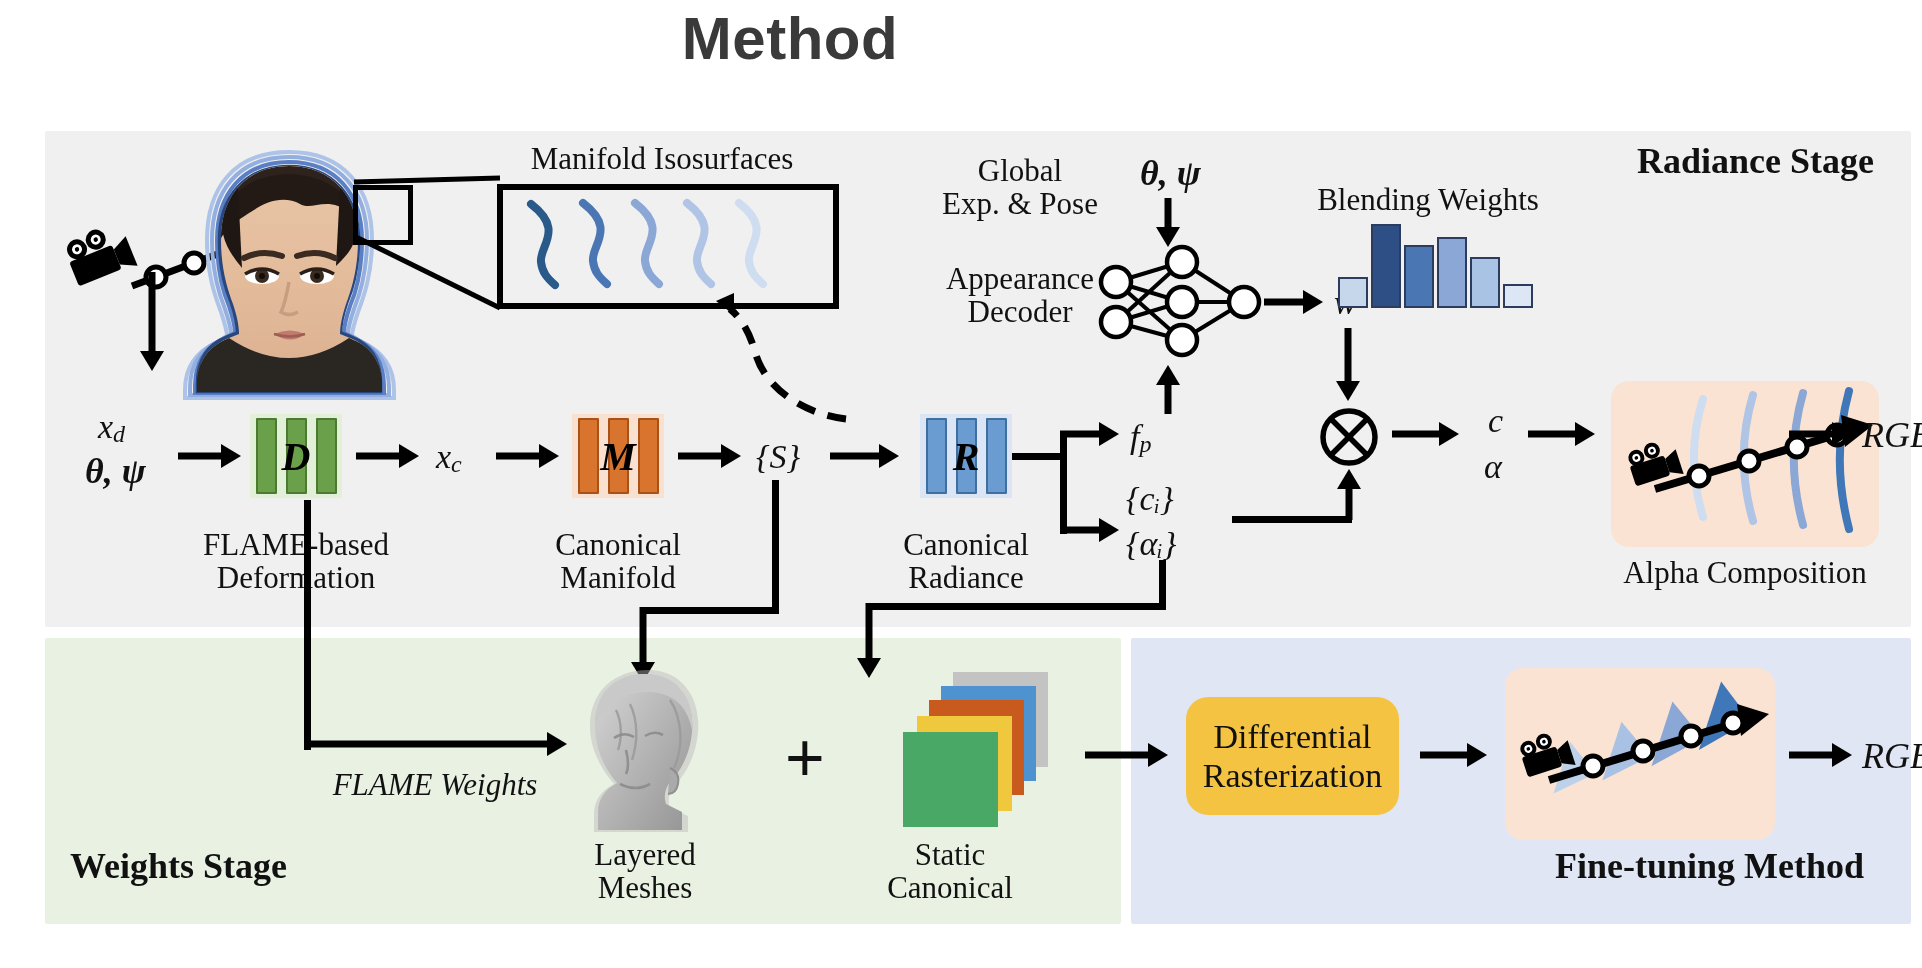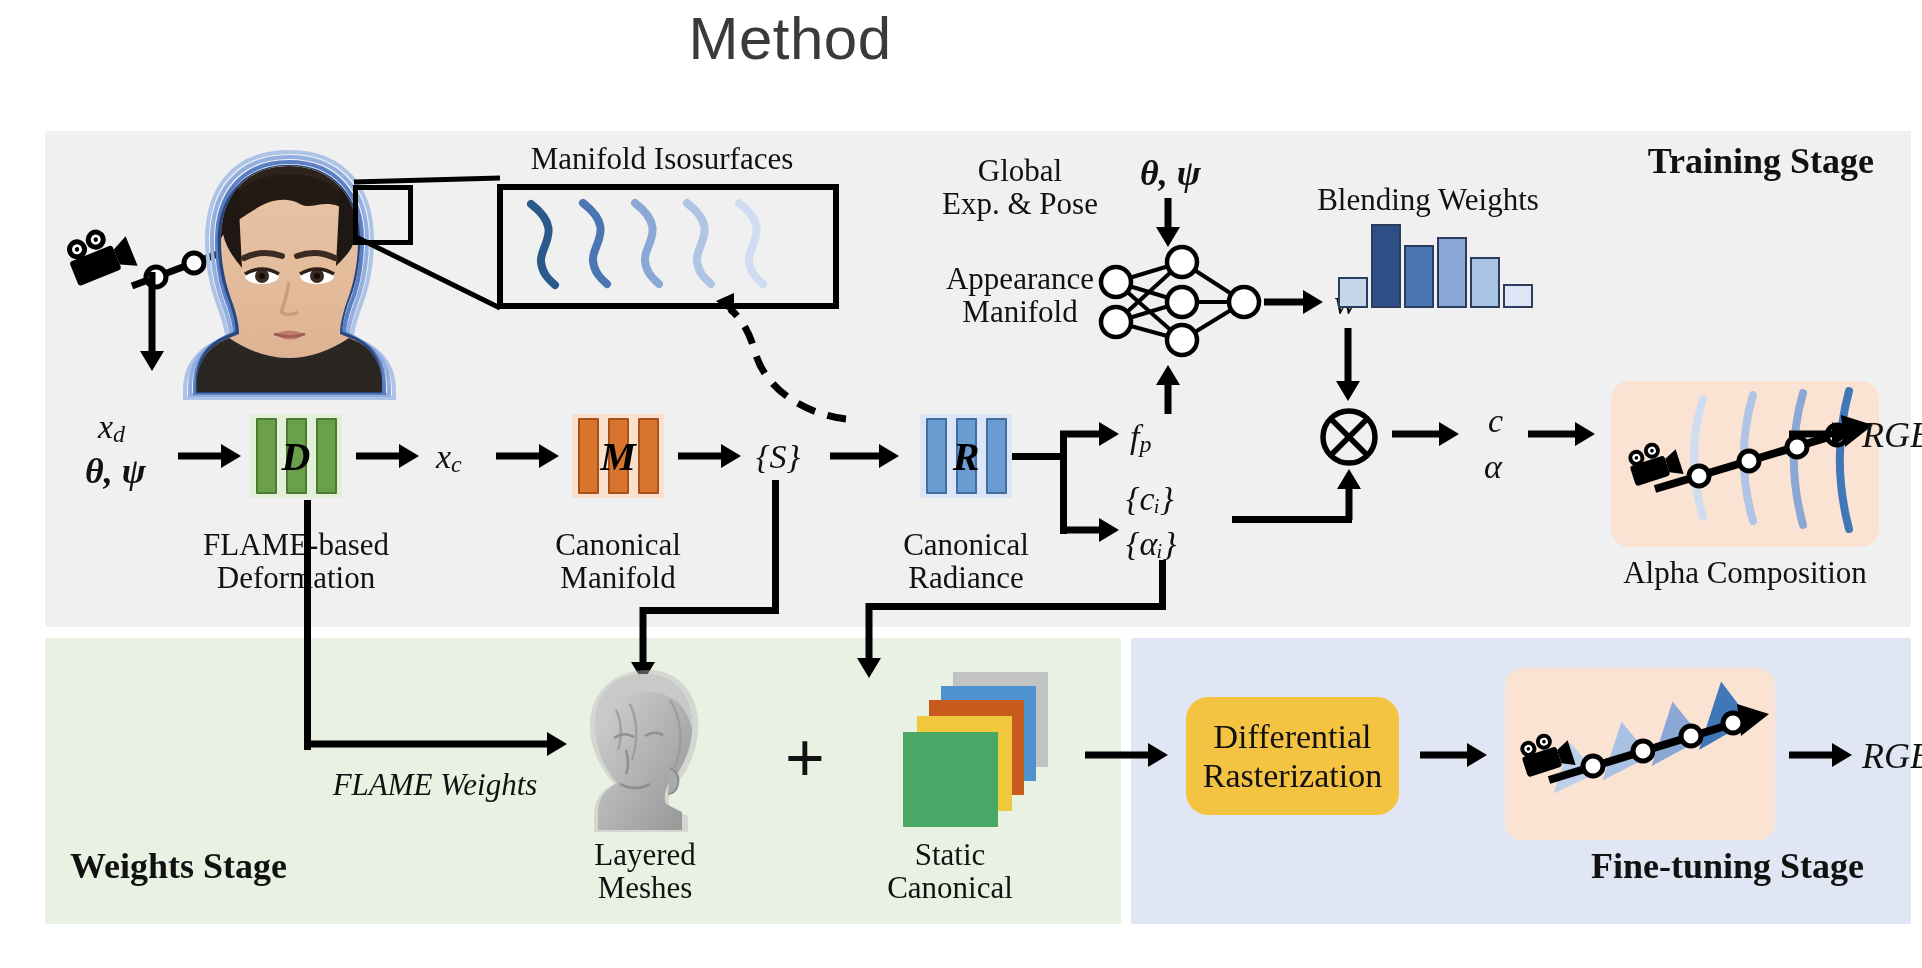--- a/index.html
+++ b/index.html
@@ -4,21 +4,21 @@
 <style>
   html,body{margin:0;padding:0;background:#fff;}
   body{width:1922px;height:968px;position:relative;overflow:hidden;
        font-family:"Liberation Serif",serif;color:#111;}
   .abs{position:absolute;}
   .nosel{user-select:none;}
 
   
   #page-title{
     position:absolute;left:0;top:4px;width:1580px;text-align:center;
-    font-family:"Liberation Sans",sans-serif;font-size:60px;font-weight:400;
+    font-family:"Liberation Sans",sans-serif;font-size:60px;font-weight:700;
     color:#3a3a3a;letter-spacing:.5px;
   }
 
   
   .panel{position:absolute;border-radius:2px;}
   #panel-training{left:45px;top:131px;width:1866px;height:496px;background:#f0f0f0;}
   #panel-baking{left:45px;top:638px;width:1076px;height:286px;background:#e9f1e3;}
   #panel-finetuning{left:1131px;top:638px;width:780px;height:286px;background:#e0e6f4;}
 
   .stage-label{position:absolute;font-weight:bold;font-size:36px;white-space:nowrap;}
@@ -76,23 +76,23 @@
 </style>
 </head>
 <body>
 
 <div id="page-title" class="nosel">Method</div>
 
 <div class="panel" id="panel-training"></div>
 <div class="panel" id="panel-baking"></div>
 <div class="panel" id="panel-finetuning"></div>
 
-<div class="stage-label nosel" id="label-training-stage">Training Stage</div>
+<div class="stage-label nosel" id="label-training-stage">Radiance Stage</div>
 <div class="stage-label nosel" id="label-baking-stage">Weights Stage</div>
-<div class="stage-label nosel" id="label-finetuning-stage">Fine-tuning Stage</div>
+<div class="stage-label nosel" id="label-finetuning-stage">Fine-tuning Method</div>
 
 <svg class="abs" style="left:62px;top:228px;" width="78" height="60" viewBox="0 0 78 60">
   <g fill="#000" transform="rotate(-22 39 30)">
     <circle cx="20" cy="13" r="10"></circle>
       <circle cx="20" cy="13" r="5" fill="#fff"></circle>
     <circle cx="20" cy="13" r="2.2"></circle>
     <circle cx="41" cy="11" r="10"></circle>
       <circle cx="41" cy="11" r="5" fill="#fff"></circle>
     <circle cx="41" cy="11" r="2.2"></circle>
     <rect x="8" y="22" width="46" height="26" rx="3"></rect>
@@ -285,21 +285,21 @@
 
 <div class="abs nosel" style="left:1130px;top:418px;">
   <span class="math" style="position:relative;">f</span><span style="font-family:'Liberation Serif',serif;font-style:italic;font-size:24px;vertical-align:sub;">p</span>
 </div>
 <div class="math nosel" style="left:1126px;top:480px;">{cᵢ}</div>
 <div class="math nosel" style="left:1126px;top:525px;">{αᵢ}</div>
 
 <div class="lbl nosel" style="left:900px;top:154px;width:240px;">Global
 Exp. &amp; Pose</div>
 <div class="lbl nosel" style="left:900px;top:262px;width:240px;">Appearance
-Manifold</div>
+Decoder</div>
 
 <div class="abs nosel" style="left:1140px;top:152px;font-family:'Liberation Serif',serif;font-style:italic;font-weight:bold;font-size:36px;">θ, ψ</div>
 <div class="arrow-dn" style="left:1168px;top:198px;height:48px;">
   <div class="shaft" style="height:32px;"></div>
     <div class="head"></div>
 </div>
 
 <svg class="abs" style="left:1090px;top:248px;" width="180" height="110" viewBox="0 0 180 110">
   <g stroke="#000" stroke-width="4" fill="none">
     <line x1="26" y1="34" x2="92" y2="14"></line>

